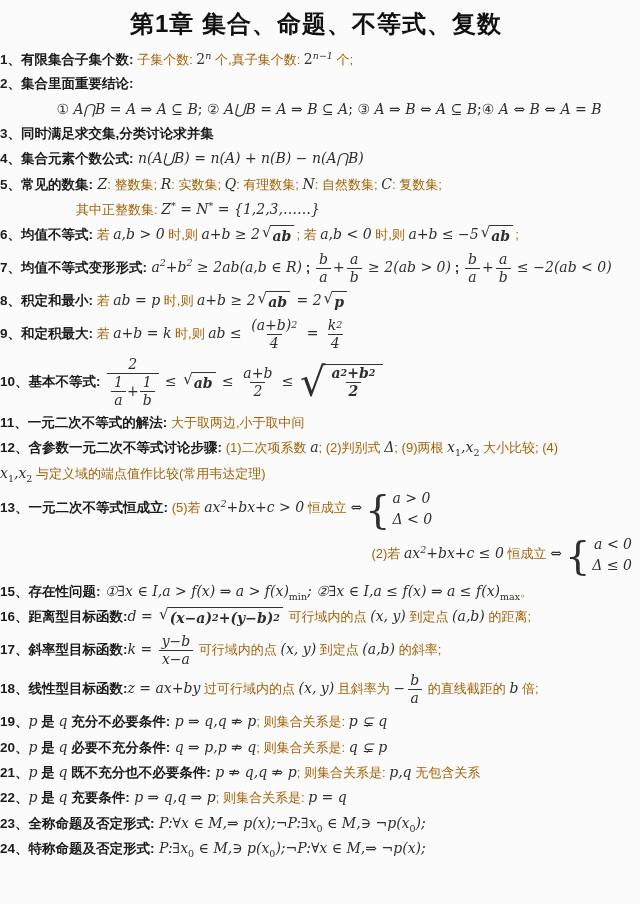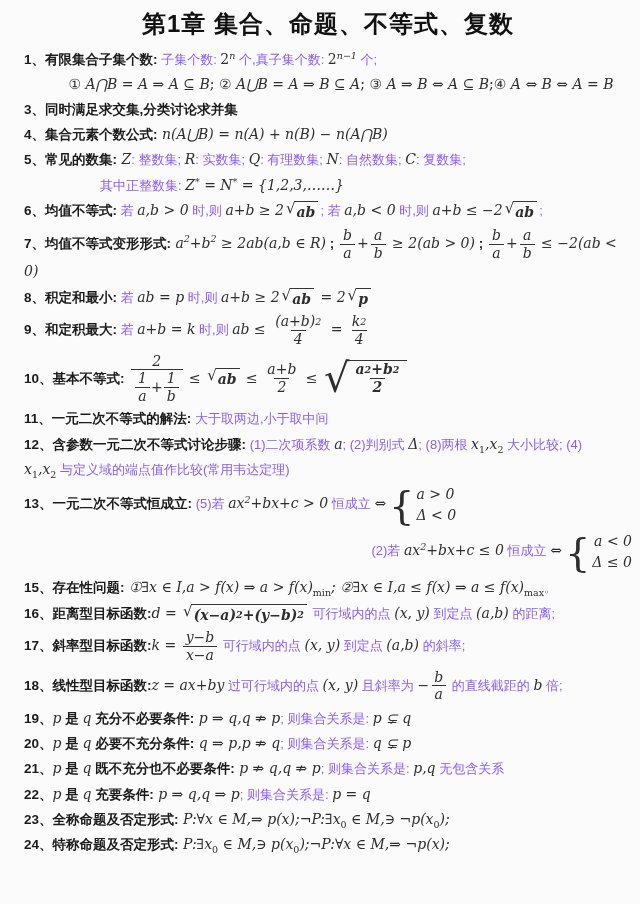--- a/index.html
+++ b/index.html
@@ -1,22 +1,22 @@
 <!DOCTYPE html>
 <html><head>
 <meta charset="utf-8">
 <style>
   html,body{margin:0;padding:0;background:#fbfbfb;}
   body{width:640px;height:904px;overflow:hidden;font-family:"Liberation Sans",sans-serif;}
-  .page{padding:4px 8px 8px 24px;}
+  .page{padding:4px 8px 8px 0;}
   .title{text-align:center;font-family:"Liberation Sans",sans-serif;font-weight:bold;
          font-size:24px;color:#111;margin:4px 0 9px 0;letter-spacing:1px;}
   .line{margin:4.5px 0;line-height:1.45;color:#333;font-size:13px;}
   .b{font-family:"Liberation Sans",sans-serif;font-weight:bold;color:#1b1b1b;font-size:13.5px;text-align:right;}
-  .c{font-family:"Liberation Sans",sans-serif;color:#8b5cf6;font-size:13px;}
+  .c{font-family:"Liberation Sans",sans-serif;color:#a16207;font-size:13px;}
   .m{font-family:"DejaVu Serif",serif;font-style:italic;color:#2e2e2e;font-size:14px;}
   .r{font-family:"DejaVu Serif",serif;color:#2e2e2e;font-size:14px;}
   .sup{font-family:"DejaVu Serif",serif;font-style:italic;color:#2e2e2e;font-size:9.5px;
        vertical-align:super;line-height:0;}
   .sub{font-family:"DejaVu Serif",serif;color:#2e2e2e;font-size:9.5px;
        vertical-align:sub;line-height:0;}
   .f{display:inline-flex;flex-direction:column;align-items:center;vertical-align:middle;
      margin:0 2px;font-size:13px;}
   .f .fn{display:inline-flex;align-items:center;padding:0 3px;line-height:1.2;}
   .f .fd{display:inline-flex;align-items:center;padding:0 3px;line-height:1.2;
@@ -34,31 +34,32 @@
   .cs .csr{display:inline-flex;flex-direction:column;}
   .cs .csw{line-height:1.5;}
 </style>
 </head>
 <body>
 
 <div class="page">
   <div class="title">第1章  集合、命题、不等式、复数</div>
   <div>
       <div class="line"><span class="b">1、有限集合子集个数:</span><span class="c"> 子集个数: </span><span class="r">2</span><span class="sup">n</span><span class="c"> 个,真子集个数: </span><span class="r">2</span><span class="sup">n−1</span><span class="c"> 个;</span></div>
+      <div class="line"><span class="b">2、集合里面重要结论:</span></div>
       <div class="line" style="padding-left: 26px; text-align: center;"><span class="r">① </span><span class="m">A⋂B = A ⇒ A ⊆ B</span><span class="r">;  ② </span><span class="m">A⋃B = A ⇒ B ⊆ A</span><span class="r">;  ③ </span><span class="m">A ⇒ B ⇔ A ⊆ B</span><span class="r">;④ </span><span class="m">A ⇔ B ⇔ A = B</span></div>
       <div class="line"><span class="b">3、同时满足求交集,分类讨论求并集</span></div>
       <div class="line"><span class="b">4、集合元素个数公式:</span><span class="m"> n(A⋃B) = n(A) + n(B) − n(A⋂B)</span></div>
       <div class="line"><span class="b">5、常见的数集:</span><span class="m"> Z</span><span class="c">: 整数集; </span><span class="m">R</span><span class="c">: 实数集; </span><span class="m">Q</span><span class="c">: 有理数集; </span><span class="m">N</span><span class="c">: 自然数集; </span><span class="m">C</span><span class="c">: 复数集;</span></div>
       <div class="line" style="padding-left: 76px;"><span class="c">其中正整数集: </span><span class="m">Z</span><span class="sup">*</span><span class="m"> = N</span><span class="sup">*</span><span class="m"> = {1,2,3,……}</span></div>
       <div class="line"><span class="b">6、均值不等式:</span><span class="c"> 若 </span><span class="m">a,b &gt; 0</span><span class="c"> 时,则 </span><span class="m">a+b ≥ 2</span><span class="s">
           <span class="sr">√</span>
           <span class="sb">
             <span class="m">ab</span>
           </span>
-        </span><span class="c">; 若 </span><span class="m">a,b &lt; 0</span><span class="c"> 时,则 </span><span class="m">a+b ≤ −2</span><span class="s">
+        </span><span class="c">; 若 </span><span class="m">a,b &lt; 0</span><span class="c"> 时,则 </span><span class="m">a+b ≤ −5</span><span class="s">
           <span class="sr">√</span>
           <span class="sb">
             <span class="m">ab</span>
           </span>
         </span><span class="c">;</span></div>
       <div class="line"><span class="b">7、均值不等式变形形式:</span><span class="m"> a</span><span class="sup">2</span><span class="m">+b</span><span class="sup">2</span><span class="m"> ≥ 2ab(a,b ∈ R)</span><span class="b"> ; </span><span class="f">
           <span class="fn">
             <span class="m">b</span>
           </span>
           <span class="fd">
@@ -159,21 +160,21 @@
                 <span class="m">+b</span>
                 <span class="sup">2</span>
               </span>
               <span class="fd">
                 <span class="m">2</span>
               </span>
             </span>
           </span>
         </span></div>
       <div class="line"><span class="b">11、一元二次不等式的解法:</span><span class="c"> 大于取两边,小于取中间</span></div>
-      <div class="line"><span class="b">12、含参数一元二次不等式讨论步骤:</span><span class="c"> (1)二次项系数 </span><span class="m">a</span><span class="c">; (2)判别式 </span><span class="m">Δ</span><span class="c">; (8)两根 </span><span class="m">x</span><span class="sub">1</span><span class="m">,x</span><span class="sub">2</span><span class="c"> 大小比较; (4)</span></div>
+      <div class="line"><span class="b">12、含参数一元二次不等式讨论步骤:</span><span class="c"> (1)二次项系数 </span><span class="m">a</span><span class="c">; (2)判别式 </span><span class="m">Δ</span><span class="c">; (9)两根 </span><span class="m">x</span><span class="sub">1</span><span class="m">,x</span><span class="sub">2</span><span class="c"> 大小比较; (4)</span></div>
       <div class="line"><span class="m">x</span><span class="sub">1</span><span class="m">,x</span><span class="sub">2</span><span class="c"> 与定义域的端点值作比较(常用韦达定理)</span></div>
       <div class="line"><span class="b">13、一元二次不等式恒成立:</span><span class="c"> (5)若 </span><span class="m">ax</span><span class="sup">2</span><span class="m">+bx+c &gt; 0</span><span class="c"> 恒成立 </span><span class="m">⇔</span><span class="cs">
           <span class="csb">{</span>
           <span class="csr">
             <span class="csw"><span class="m">a &gt; 0</span></span>
             <span class="csw"><span class="m">Δ &lt; 0</span></span>
           </span>
         </span></div>
       <div class="line" style="padding-left: 185px; text-align: right;"><span class="c">(2)若 </span><span class="m">ax</span><span class="sup">2</span><span class="m">+bx+c ≤ 0</span><span class="c"> 恒成立 </span><span class="m">⇔</span><span class="cs">
           <span class="csb">{</span>

